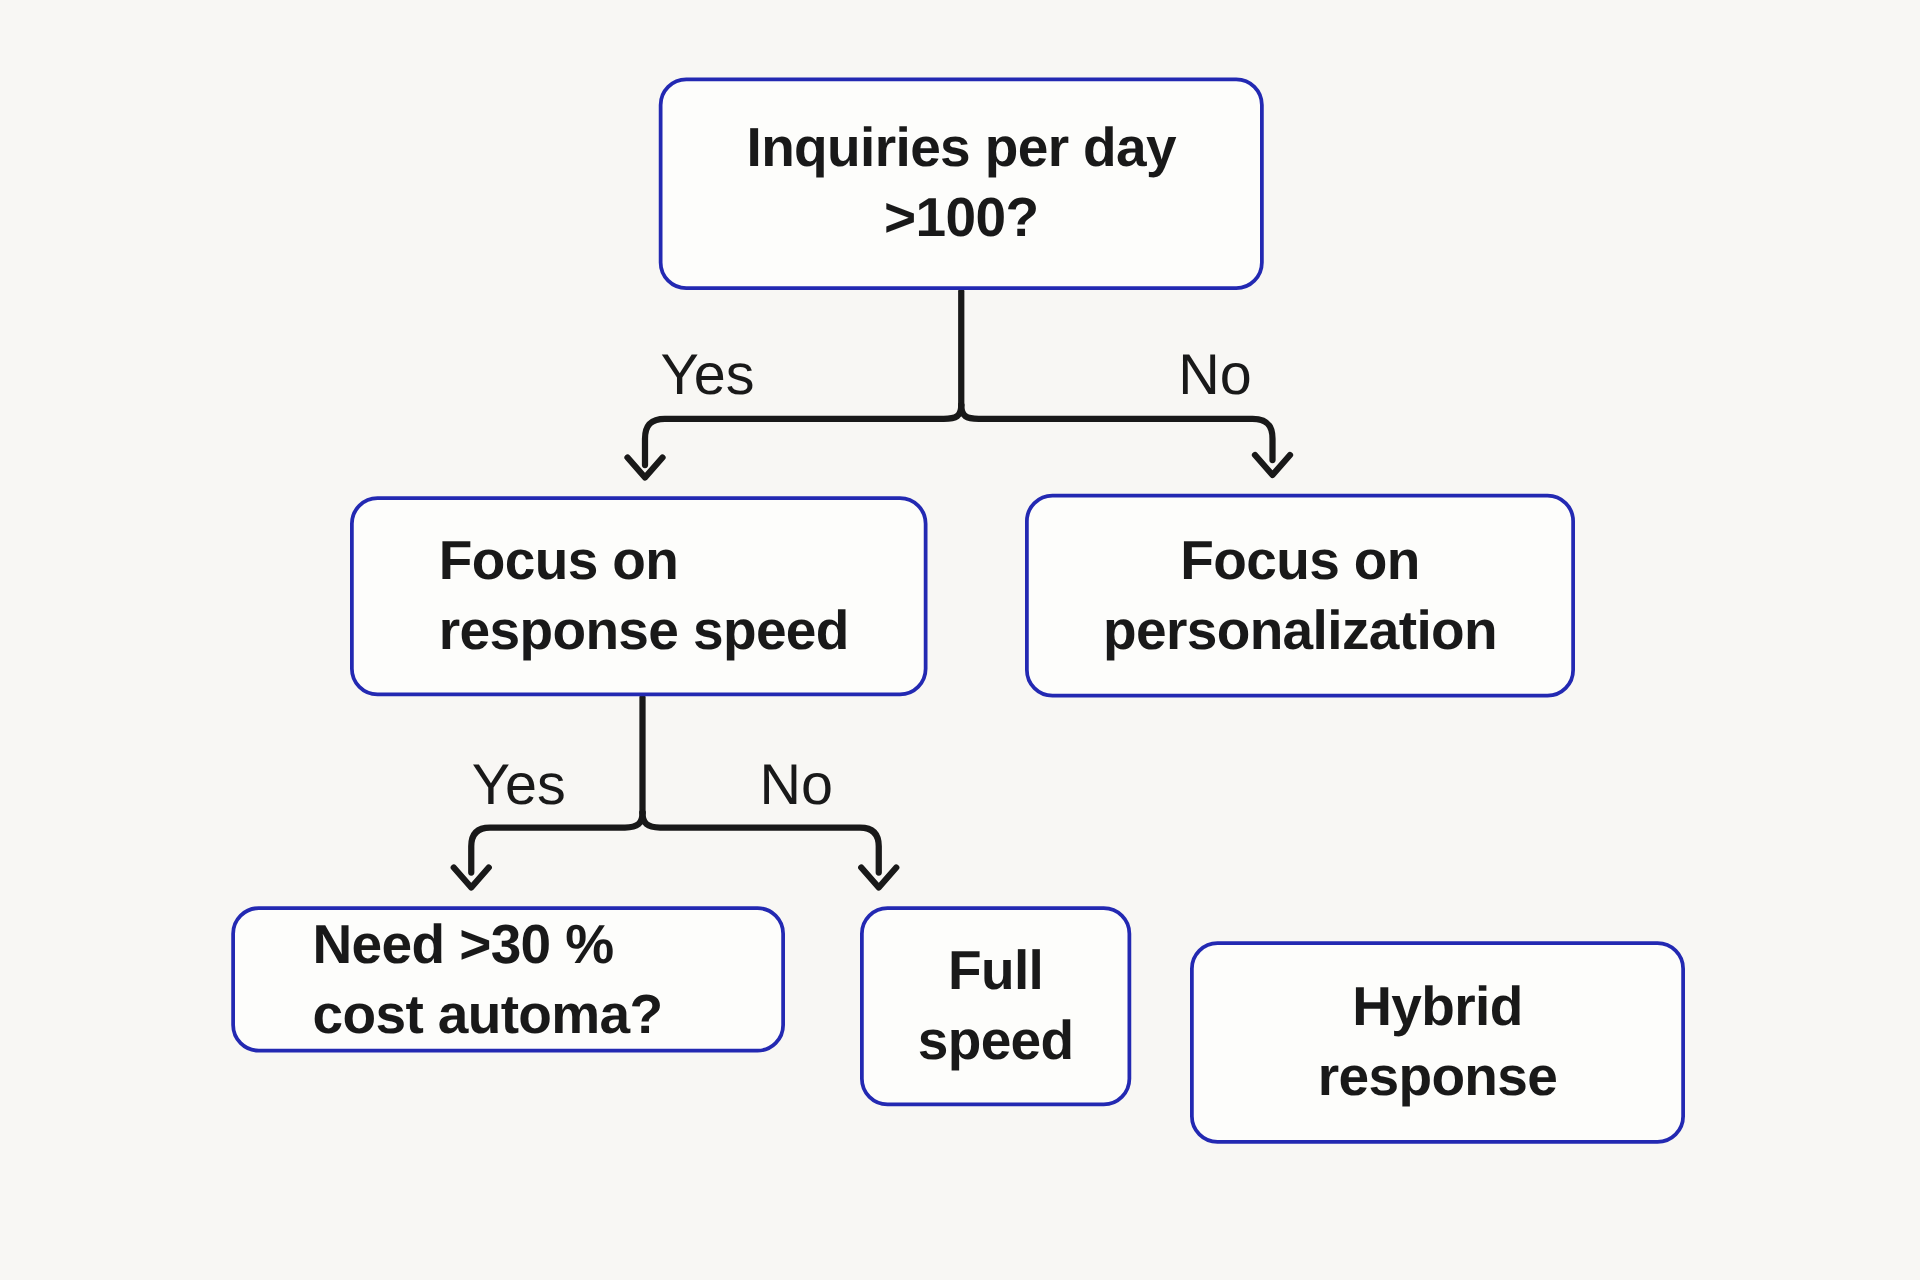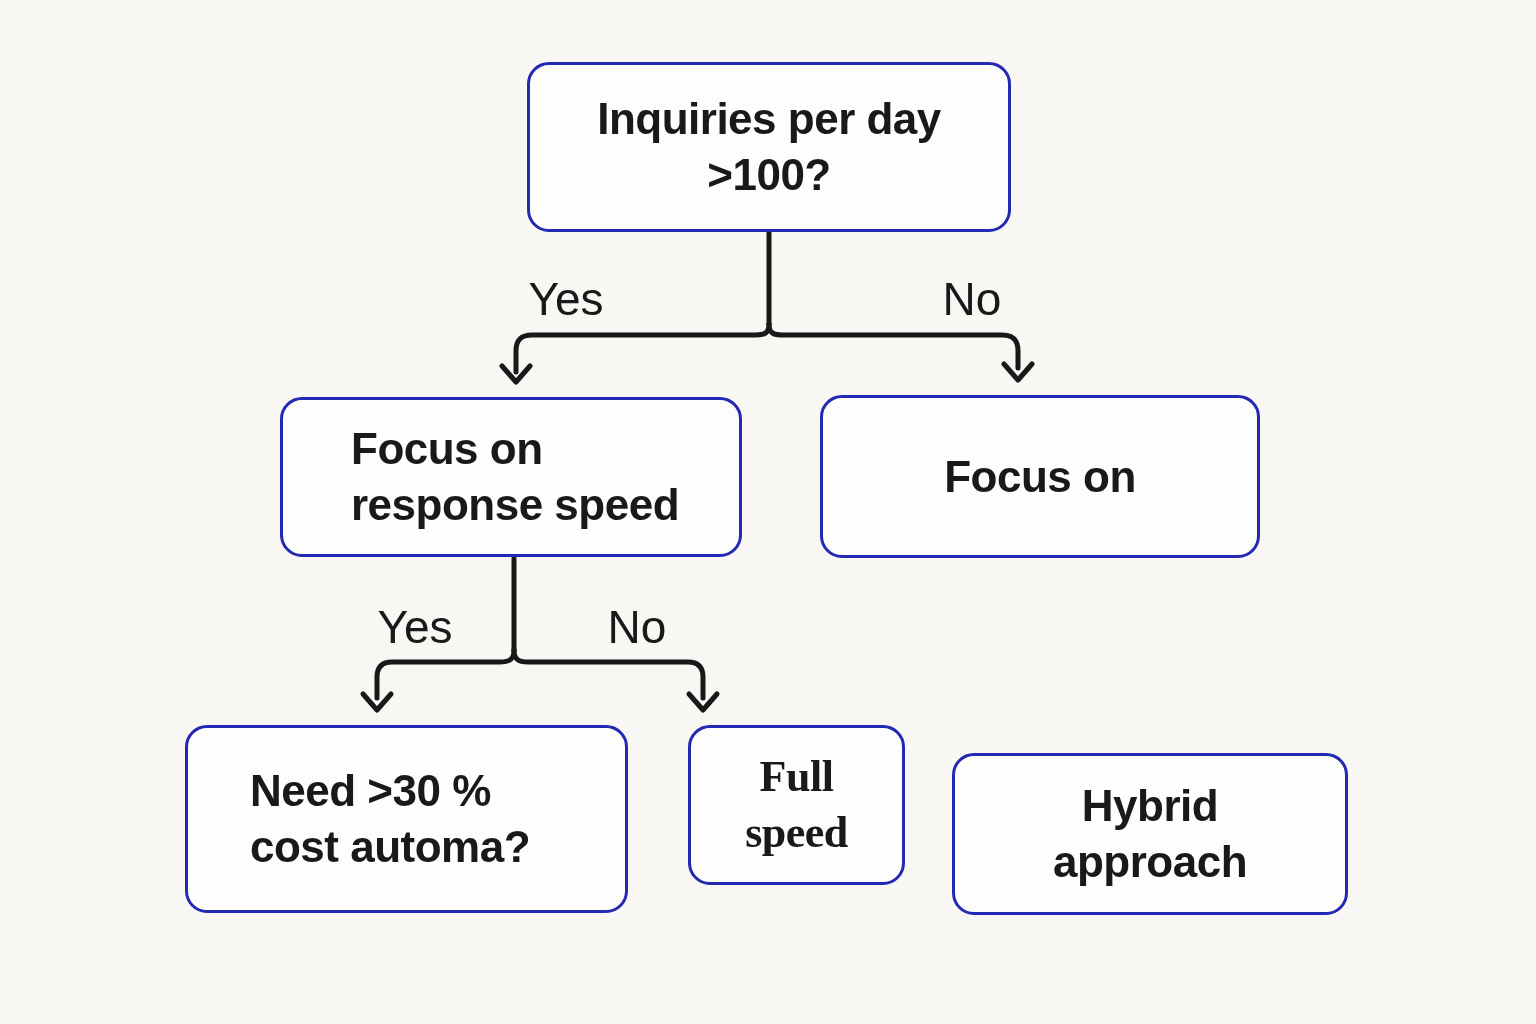--- a/index.html
+++ b/index.html
@@ -34,23 +34,23 @@
   }
   .node .node-text { width: 100%; }
   .node.center { justify-content: center; }
   .node.center .node-text { text-align: center; }
   .node.left .node-text { text-align: left; }
 
   .node-root  { left: 527px; top: 62px;  width: 484px; height: 170px; }
   .node-speed { left: 280px; top: 397px; width: 462px; height: 160px; }
   .node-speed .node-text { padding-left: 68px; }
   .node-personalization { left: 820px; top: 395px; width: 440px; height: 163px; }
-  .node-cost  { left: 185px; top: 725px; width: 443px; height: 188px; }
+  .node-cost  { left: 185px; top: 725px; width: 443px; height: 117px; }
   .node-cost .node-text { padding-left: 62px; }
-  .node-automation { left: 688px; top: 725px; width: 217px; height: 160px; font-family: Liberation Serif, serif; }
+  .node-automation { left: 688px; top: 725px; width: 217px; height: 160px; }
   .node-hybrid { left: 952px; top: 725px; width: 396px; height: 162px; margin-top: 28px; }
 
   .edge-label {
     position: absolute;
     transform: translate(-50%, -50%);
     font-size: 46px;
     font-weight: normal;
     color: #191919;
     white-space: nowrap;
   }
@@ -89,41 +89,42 @@
   <div class="node node-speed left">
     <div class="node-text">
       <div>Focus on</div>
       <div>response speed</div>
     </div>
   </div>
 
   <div class="node node-personalization center">
     <div class="node-text">
       <div>Focus on</div>
+      <div>personalization</div>
     </div>
   </div>
 
   <div class="node node-cost left">
     <div class="node-text">
       <div>Need &gt;30 %</div>
       <div>cost automa?</div>
     </div>
   </div>
 
   <div class="node node-automation center">
     <div class="node-text">
       <div>Full</div>
       <div>speed</div>
     </div>
   </div>
 
   <div class="node node-hybrid center">
     <div class="node-text">
       <div>Hybrid</div>
-      <div>approach</div>
+      <div>response</div>
     </div>
   </div>
 
   <div class="edge-label label-root-yes">Yes</div>
   <div class="edge-label label-root-no">No</div>
   <div class="edge-label label-speed-yes">Yes</div>
   <div class="edge-label label-speed-no">No</div>
 
 </div>
 

